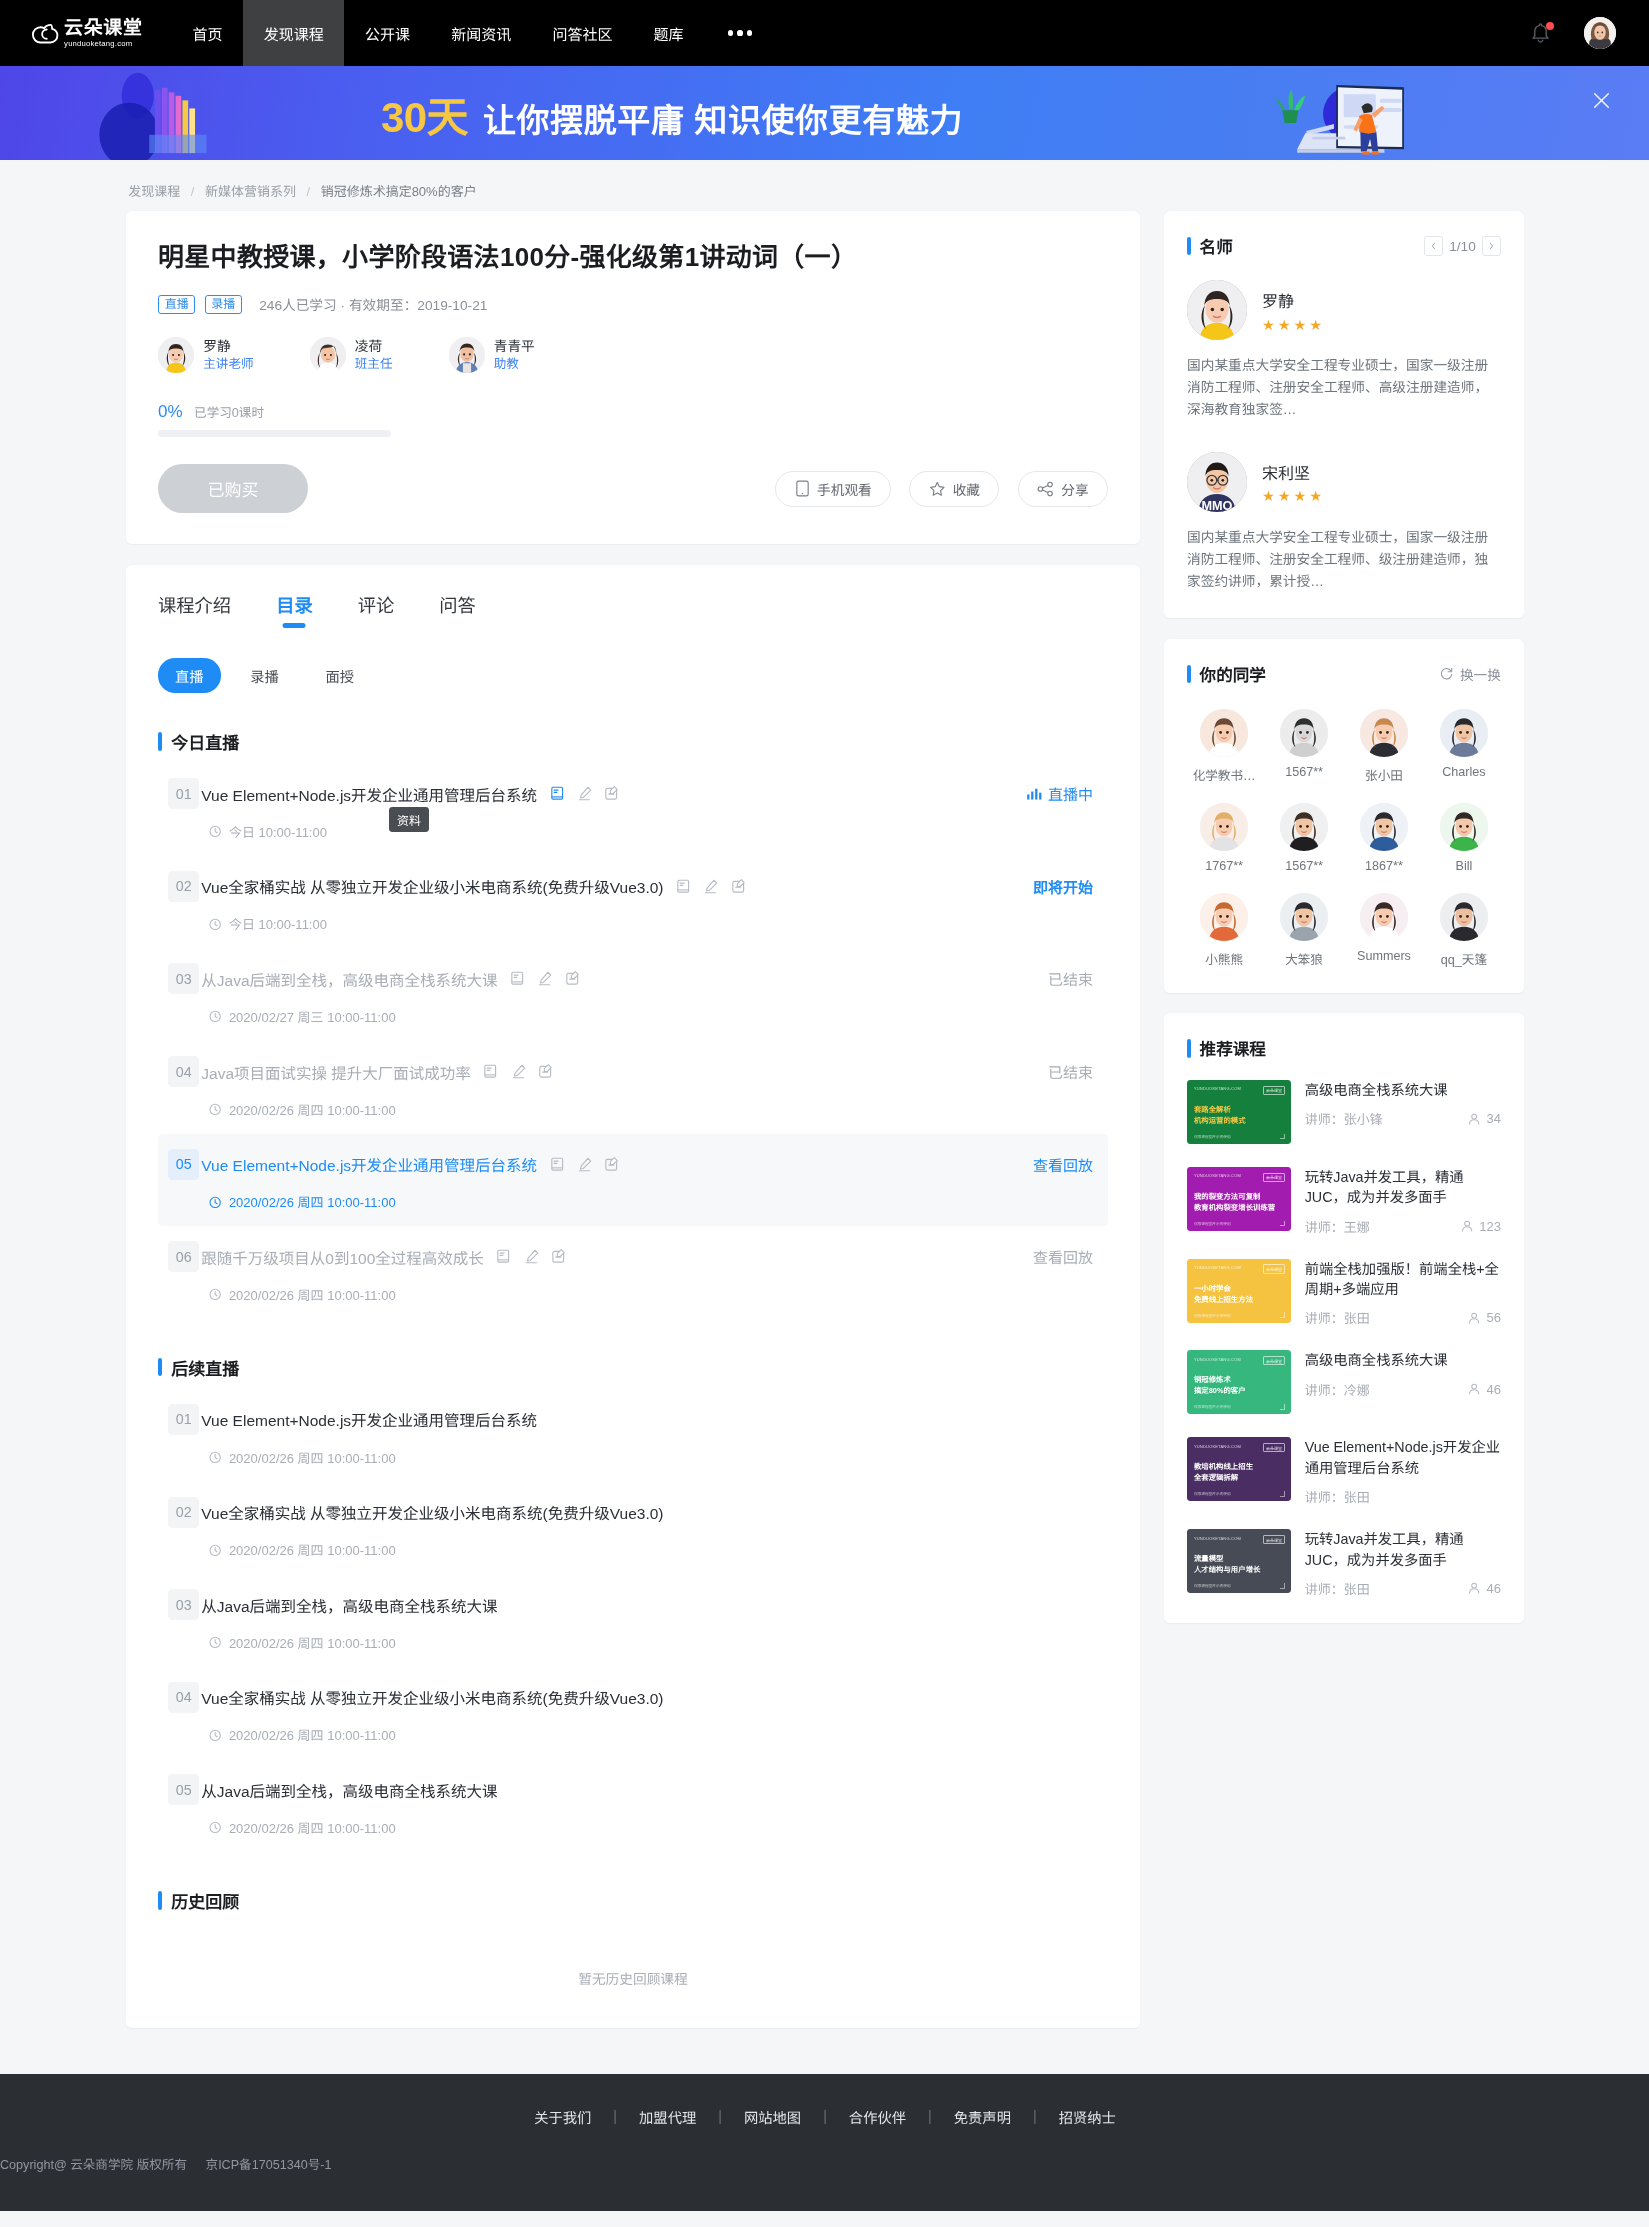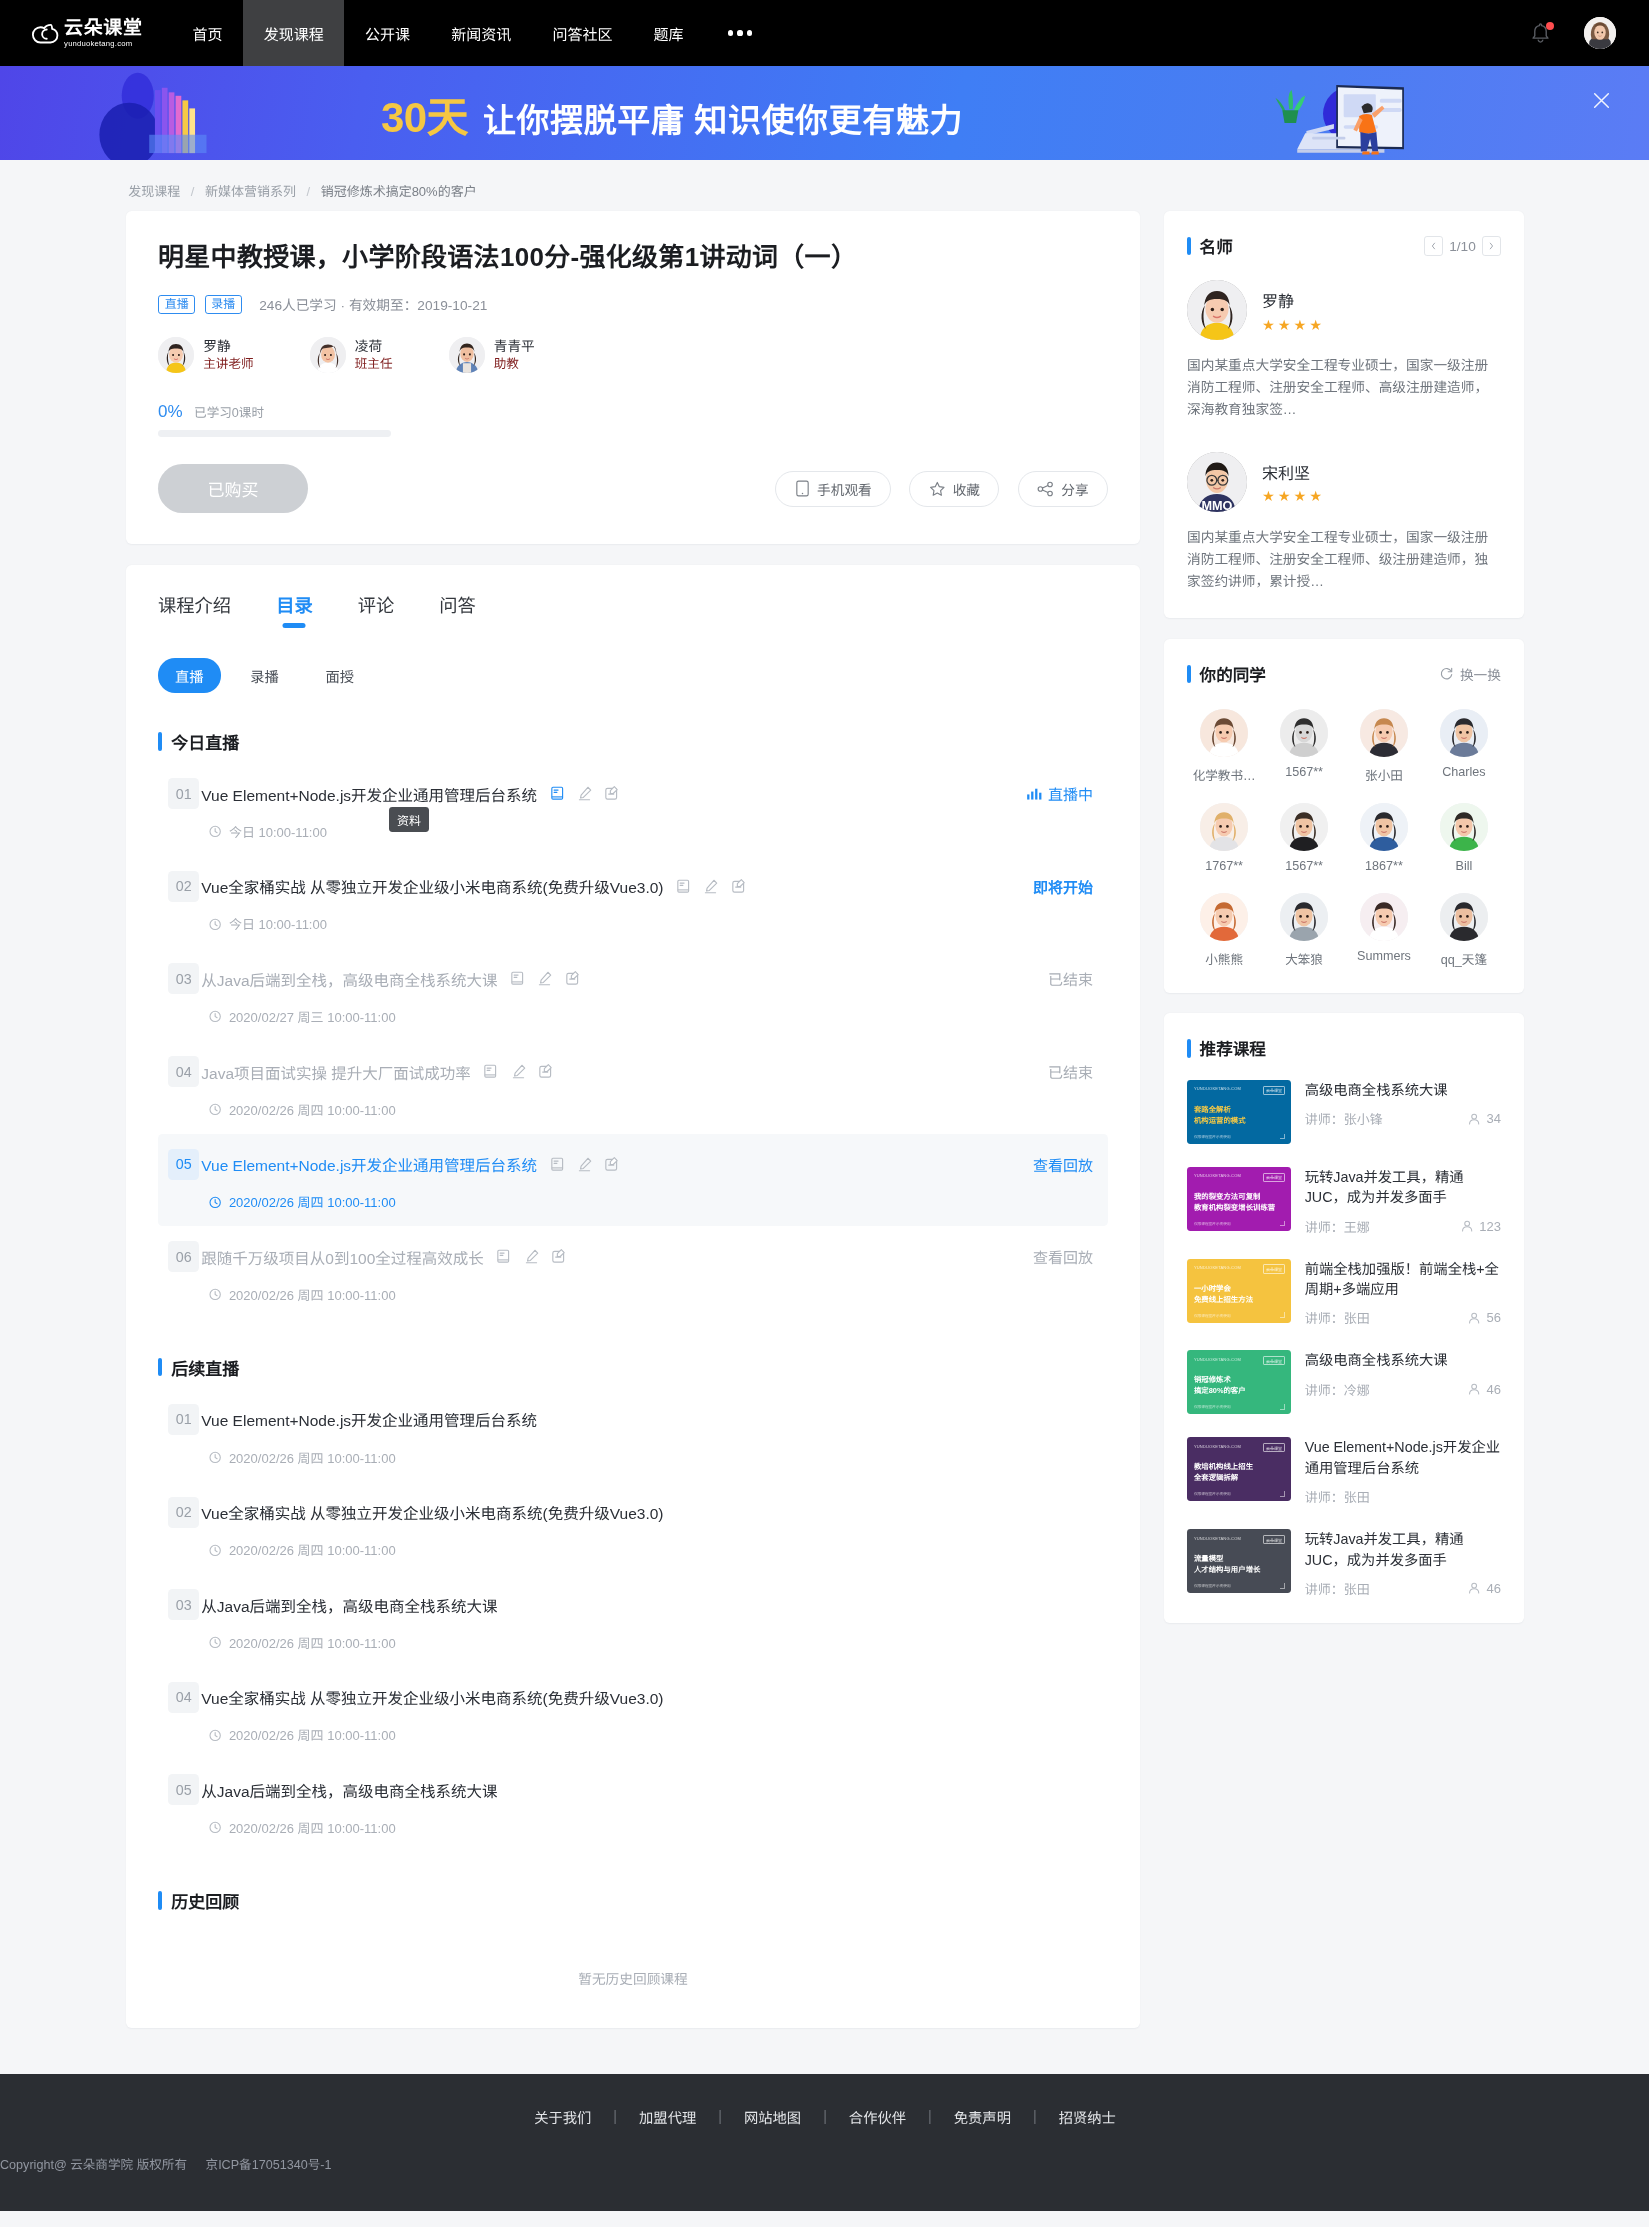--- a/index.html
+++ b/index.html
@@ -133,21 +133,21 @@
   }
   .meta-text { font-size: 13.7px; color: #8b9099; margin-left: 8px; }
 
   .teachers { display: flex; gap: 56px; margin-top: 23px; }
   .teacher { display: flex; align-items: center; gap: 9.2px; }
   .t-avatar {
     width: 36px; height: 36px; border-radius: 50%;
     background: #f0f1f3; overflow: hidden; flex: none; position: relative;
   }
   .t-name { font-size: 13.7px; color: #2b2f36; line-height: 1.35; }
-  .t-role { font-size: 12.6px; color: #7f1d1d; line-height: 1.35; }
+  .t-role { font-size: 12.6px; color: #3b82f6; line-height: 1.35; }
 
   .progress-block { margin-top: 29px; }
   .progress-row { display: flex; align-items: baseline; gap: 11.5px; }
   .pct { font-size: 17px; color: #2e8cf0; font-weight: 500; }
   .pct-label { font-size: 12.6px; color: #9aa0a8; }
   .progress-bar {
     margin-top: 7.4px; width: 233px; height: 6.9px; border-radius: 3.4px;
     background: #eef0f3; overflow: hidden;
   }
   .progress-fill { height: 100%; background: #2e8cf0; border-radius: 3.4px; }
@@ -1130,21 +1130,21 @@
 
       <div class="card side-card">
         <div class="side-head">
           <div class="side-head-left">
             <span class="section-bar"></span>
             <span class="side-title">推荐课程</span>
           </div>
         </div>
         <div class="rec-list" id="rec-list">
             <div class="rec-item">
-              <div class="rec-thumb" style="background:#0369a1">
+              <div class="rec-thumb" style="background:#15803d">
                 <div class="rec-thumb-inner">
                   <div class="rec-brand">YUNDUOKETANG.COM</div>
                   <div class="rec-badge">云朵课堂</div>
                   <div class="rec-l1 amber">套路全解析</div>
                   <div class="rec-l2 amber">机构运营的模式</div>
                   <div class="rec-foot">仅限课程图片示例使用</div>
                   <div class="rec-corner"></div>
                 </div>
               </div>
               <div class="rec-info">

